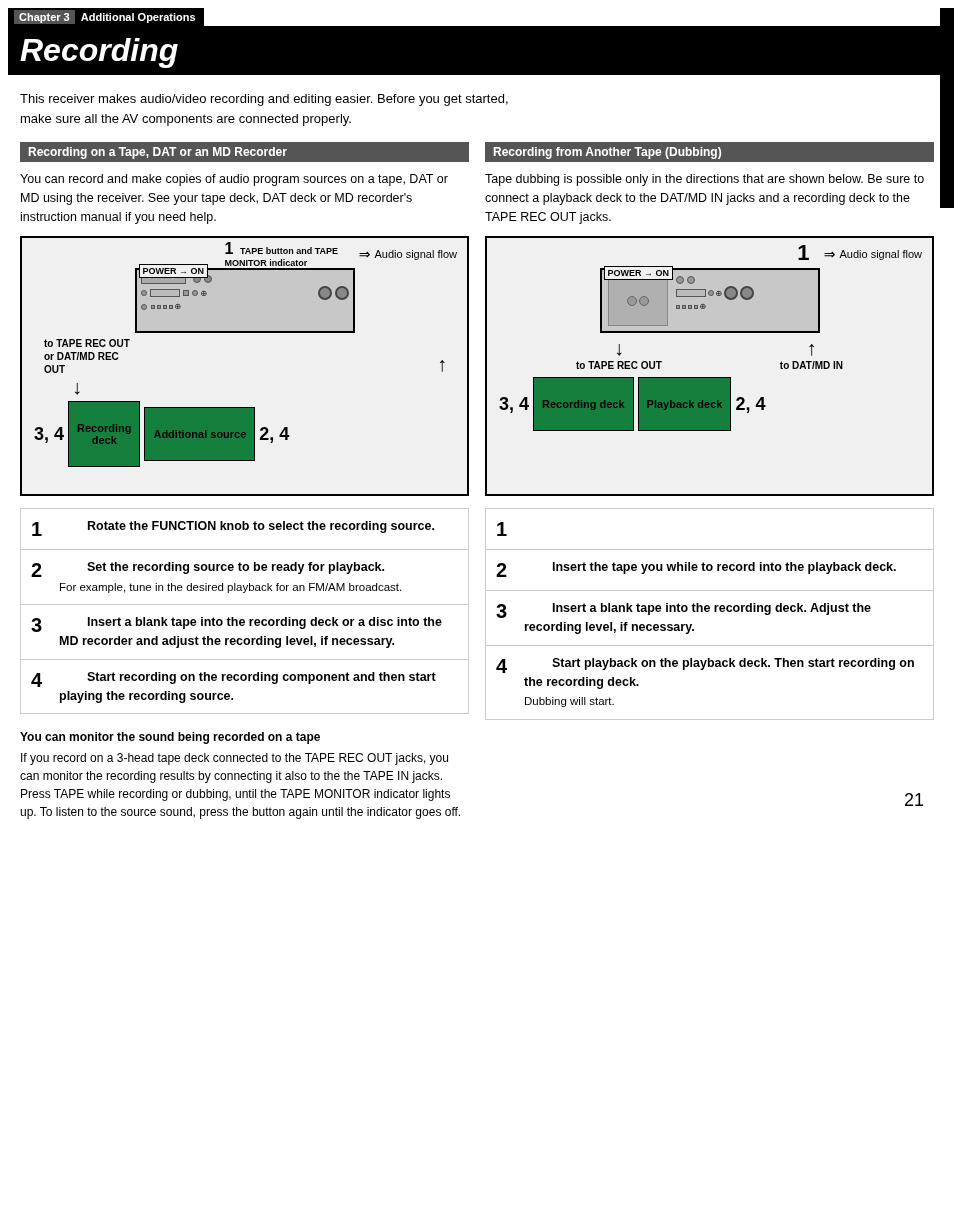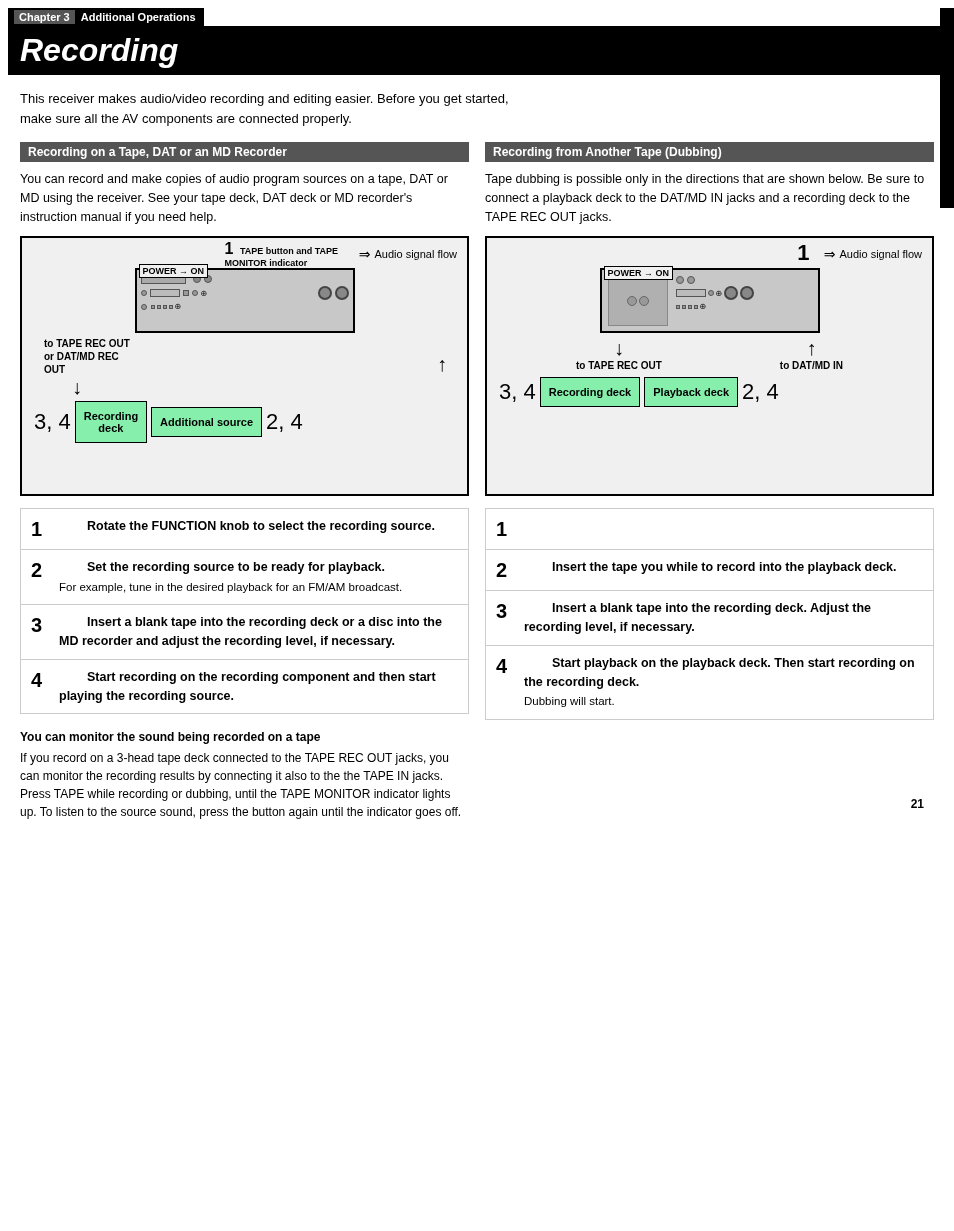--- a/index.html
+++ b/index.html
@@ -91,24 +91,24 @@
       left: -5px;
       top: -22px;
       border: 1px solid #000;
       padding: 1px 3px;
       font-size: 9px;
       font-weight: bold;
       background: #f0f0f0;
     }
     .diag-box {
       border: 1px solid #000;
-      padding: 8px 8px;
+      padding: 20px 8px;
       font-size: 11px;
       font-weight: bold;
-      background: #86efac;
+      background: #15803d;
       display: flex;
       align-items: center;
       justify-content: center;
       text-align: center;
       min-width: 70px;
     }
 
     
     .steps-list {
       border: 1px solid #ccc;
@@ -154,22 +154,22 @@
       font-weight: bold;
       display: block;
       margin-bottom: 3px;
     }
 
     
     .page-number {
       position: absolute;
       bottom: 20px;
       right: 30px;
-      font-size: 12px;
-      font-weight: bold;
+      font-size: 18px;
+      font-weight: normal;
     }
 
     .to-tape-label {
       font-size: 10px;
       font-weight: bold;
       line-height: 1.3;
     }
 
     .receiver-wrap {
       position: relative;
@@ -181,22 +181,22 @@
     .right-diagram-box {
       border: 2px solid #000;
       background: #f0f0f0;
       padding: 10px;
       margin-bottom: 12px;
       position: relative;
       min-height: 260px;
     }
 
     .step-num-bold {
-      font-size: 22px;
-      font-weight: normal;
+      font-size: 18px;
+      font-weight: bold;
     }
   </style>
 </head>
 <body>
 
 <div style="position:relative;">
 
   <div class="page-rule"></div>
 
   <div style="display:flex; align-items:flex-end; margin: 8px 8px 0 8px;">

